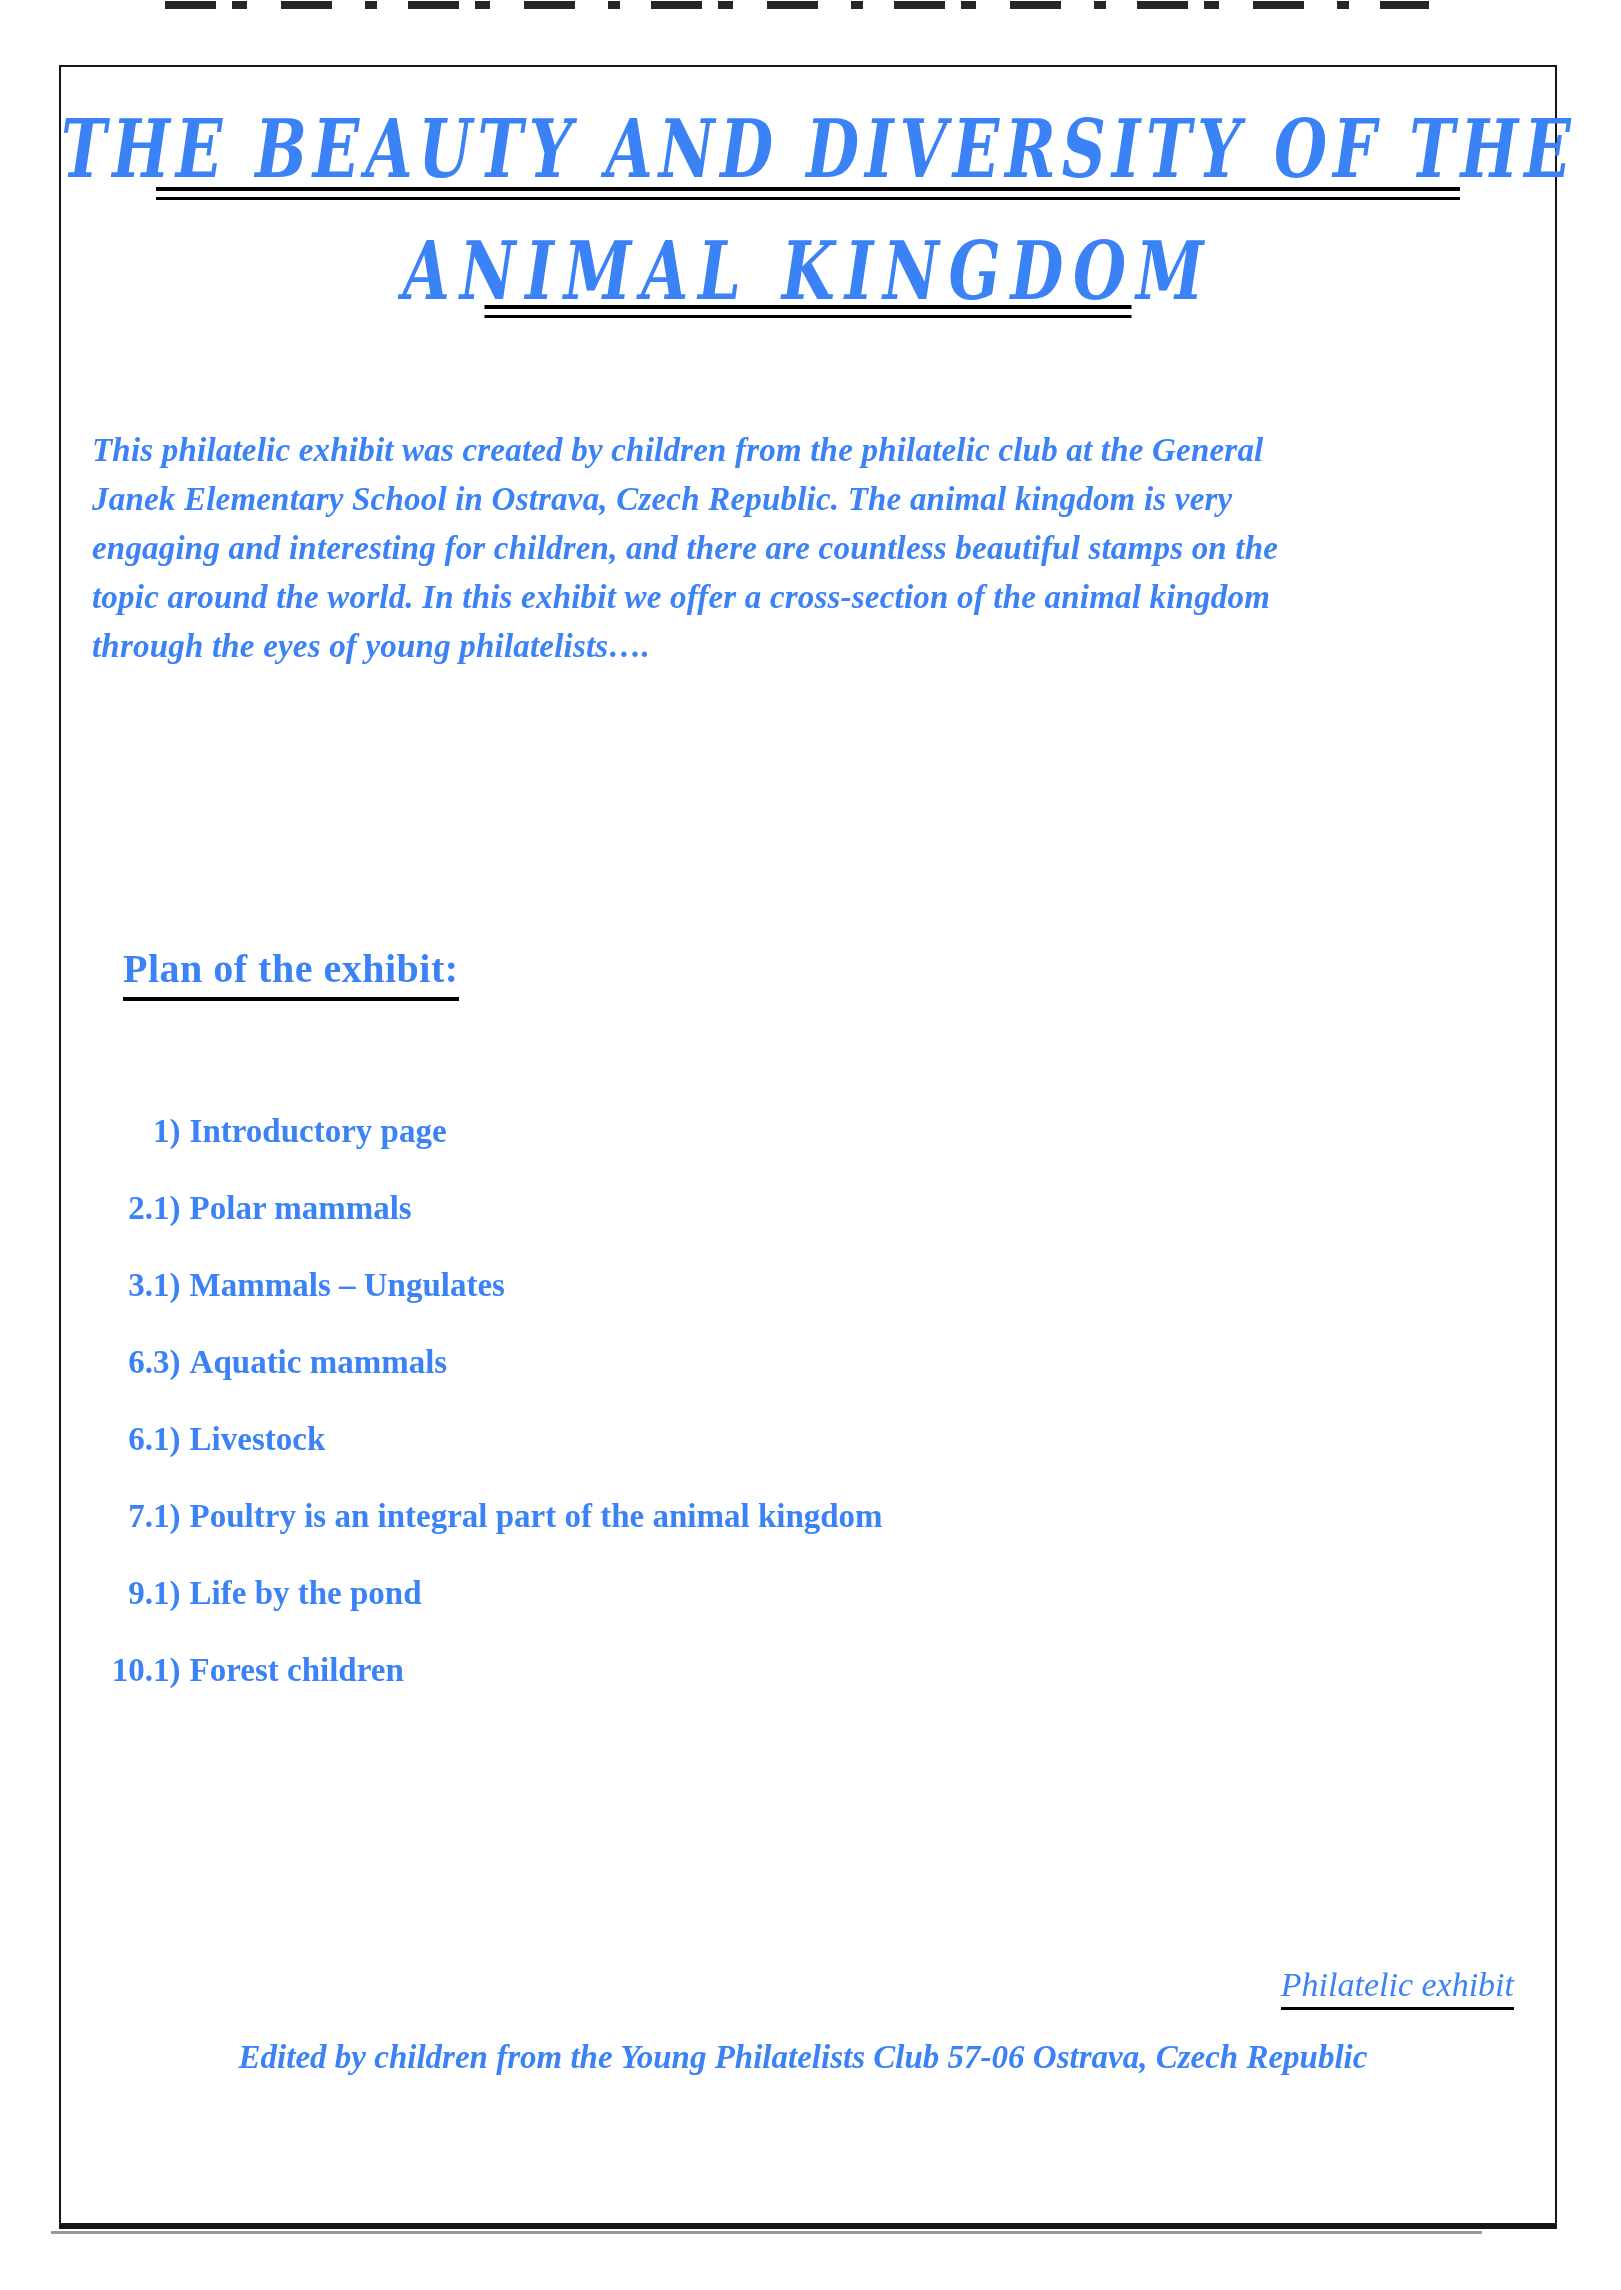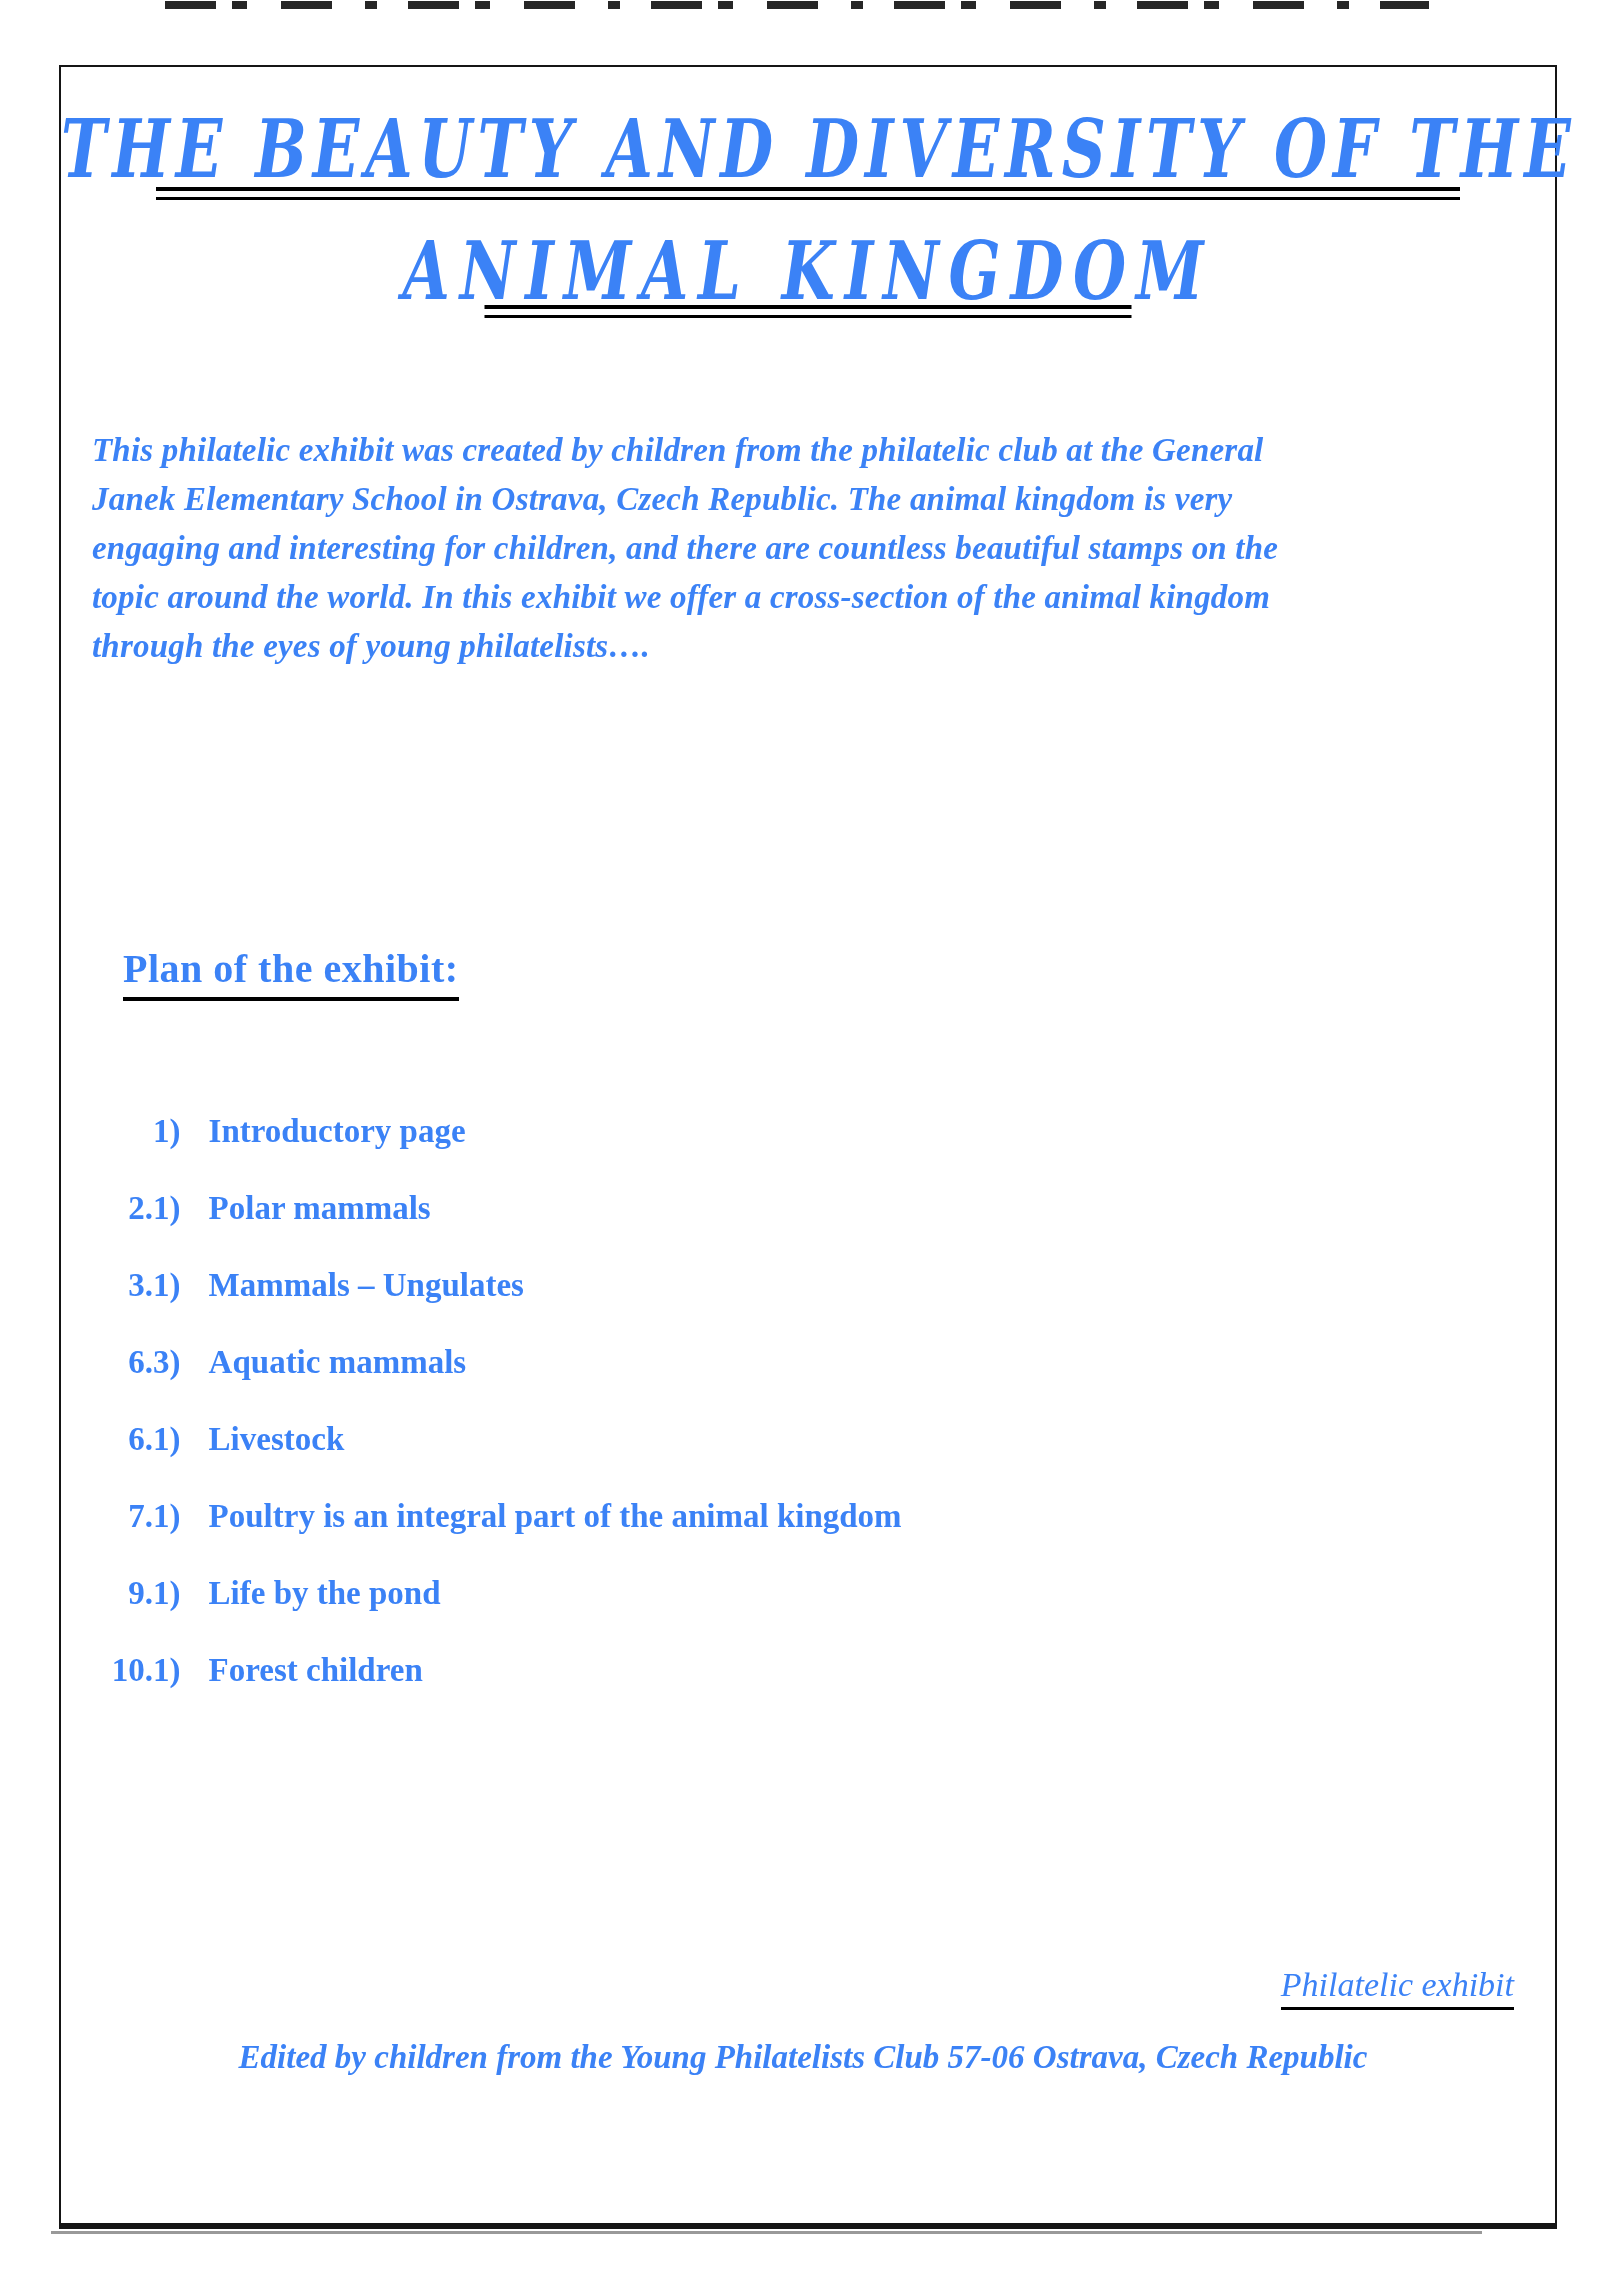--- a/index.html
+++ b/index.html
@@ -97,21 +97,21 @@
   .plan-list { position: absolute; top: 1047px; left: 21.6px; }
   .plan-item {
     display: flex;
     align-items: baseline;
     line-height: 34px;
     margin-bottom: 43px;
     font-weight: bold;
     font-size: 33px;
   }
   .plan-item-num { width: 98px; text-align: right; flex: 0 0 auto; }
-  .plan-item-label { margin-left: 28px; white-space: nowrap; }
+  .plan-item-label { margin-left: 9px; white-space: nowrap; }
   
   .exhibit-label-wrap {
     position: absolute;
     top: 1898px; left: 0; right: 41px;
     text-align: right;
   }
   .exhibit-label {
     display: inline-block;
     font-weight: normal;
     font-style: italic;

